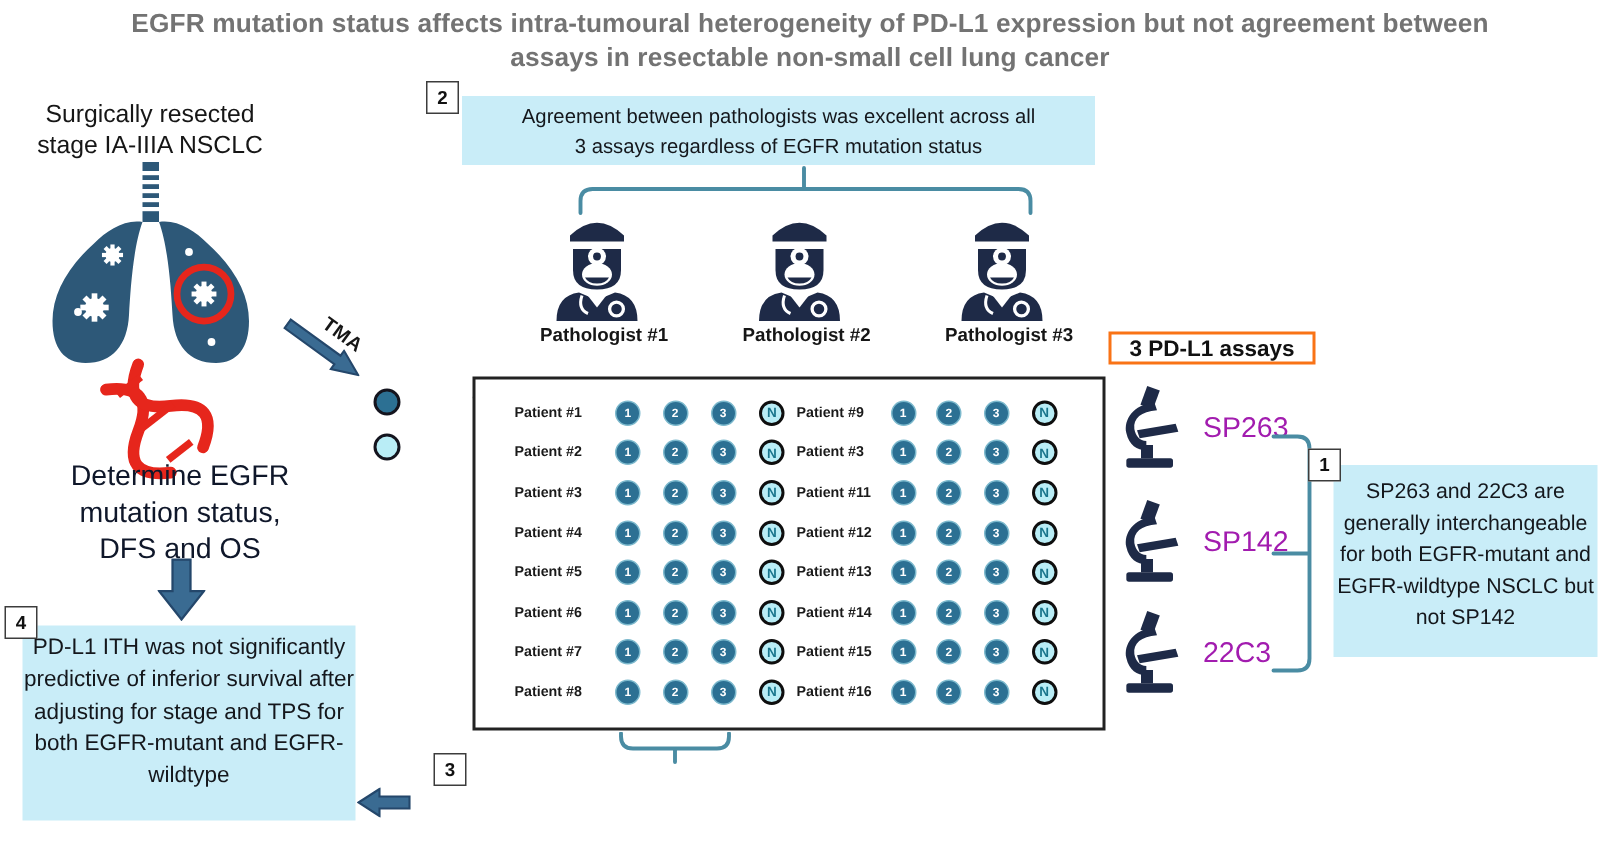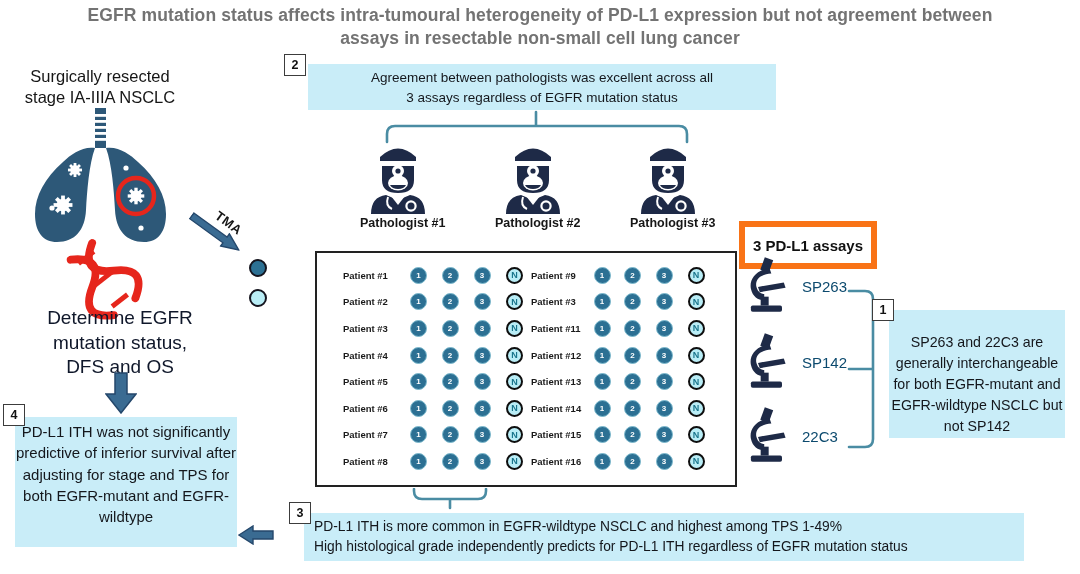--- a/index.html
+++ b/index.html
@@ -15,22 +15,22 @@
     top:4px;left:0;width:1080px;text-align:center;font-weight:bold;
     font-size:17.5px;line-height:1.32;color:#737373;letter-spacing:.1px;
   }
 
   
   .left-heading{top:66px;left:5px;width:190px;text-align:center;font-size:16.5px;line-height:1.25;color:#161616;}
   .determine-label{top:306px;left:40px;width:160px;text-align:center;font-size:19px;line-height:1.3;color:#0f172a;}
 
   
   .cyan-box{background:var(--cyan_box);color:#14171c;}
-  .box2{top:64px;left:308px;width:468px;height:46px;text-align:center;font-size:13.5px;line-height:20px;padding-top:4px;box-sizing:border-box;}
-  .box1{top:310px;left:889px;width:176px;height:128px;text-align:center;font-size:14.2px;line-height:21px;padding-top:22px;box-sizing:border-box;}
+  .box2{top:64px;left:308px;width:422px;height:46px;text-align:center;font-size:13.5px;line-height:20px;padding-top:4px;box-sizing:border-box;}
+  .box1{top:310px;left:889px;width:176px;height:128px;text-align:center;font-size:14.2px;line-height:21px;padding-top:8px;box-sizing:border-box;}
   .box4{top:417px;left:15px;width:222px;height:130px;text-align:center;font-size:15px;line-height:21.3px;padding-top:4px;box-sizing:border-box;}
   .box3{top:513px;left:304px;width:720px;height:48px;font-size:13.8px;line-height:20px;padding:4px 10px;box-sizing:border-box;text-align:left;}
 
   
   .badge{
     width:22px;height:22px;background:#fff;border:1.6px solid #3c3c3c;box-sizing:border-box;
     display:flex;align-items:center;justify-content:center;
     font-size:12.5px;font-weight:bold;color:#111;z-index:3;
   }
   .badge1{top:299px;left:872px;}
@@ -64,28 +64,28 @@
   .plabel{font-size:9.5px;font-weight:bold;color:#1a1a1a;white-space:nowrap;}
   .dot{
     width:17px;height:17px;border-radius:50%;justify-self:center;
     display:flex;align-items:center;justify-content:center;box-sizing:border-box;
   }
   .dot.core{background:var(--core_dot);border:1.5px solid #7cb9cd;color:#fff;font-size:8px;font-weight:bold;}
   .dot.normal{background:var(--normal_dot);border:2px solid #0e0e0e;color:#19758c;font-size:9px;font-weight:800;}
 
   
   .assays-header{
-    top:221px;left:739px;width:138px;height:48px;border:6px solid #f97316;background:#fff;box-sizing:border-box;
+    top:221px;left:739px;width:138px;height:22px;border:2px solid #f97316;background:#fff;box-sizing:border-box;
     display:flex;align-items:center;justify-content:center;font-size:15px;font-weight:bold;color:#111;
   }
   .assay-row{display:flex;align-items:center;gap:12px;}
   .assay1{top:256px;left:742px;}
   .assay2{top:332px;left:742px;justify-content:space-between;}
   .assay3{top:406px;left:742px;}
-  .assay-label{font-size:15px;color:#0c4a6e;}
+  .assay-label{font-size:19px;color:#a21caf;}
 
   svg{display:block;}
   .brkt{stroke:var(--bracket_teal);stroke-width:2.6;fill:none;stroke-linecap:round;stroke-linejoin:round;}
 
   
   .tma-arrow-wrap{top:196px;left:188px;transform:rotate(36deg);transform-origin:8px 26px;width:70px;text-align:center;}
   .tma-arrow-label{font-size:13px;font-weight:bold;color:#161616;letter-spacing:.5px;}
 </style>
 </head>
 <body>
@@ -381,18 +381,14 @@
 
   <div class="abs" style="top:525px;left:238px;">
     <svg width="36" height="20" viewBox="0 0 36 20">
       <polygon points="1,10 15,1 15,6 35,6 35,14 15,14 15,19" fill="var(--steel_arrow)" stroke="var(--steel_arrow_dark)" stroke-width="1.4"></polygon>
     </svg>
   </div>
 
   <div class="abs badge badge3">
       <span>3</span>
     </div>
-  <div class="abs cyan-box box3">
-    <div>PD-L1 ITH is more common in EGFR-wildtype NSCLC and highest among TPS 1-49%</div>
-    <div>High histological grade independently predicts for PD-L1 ITH regardless of EGFR mutation status</div>
-  </div>
 
 </div>
 
 </body></html>

